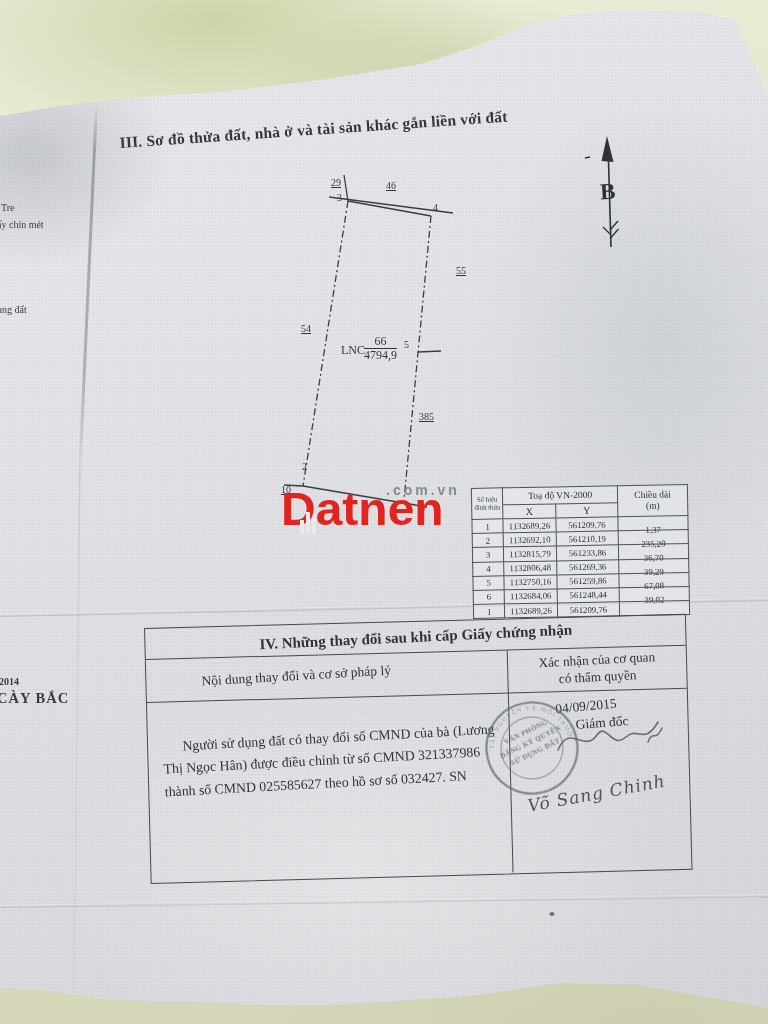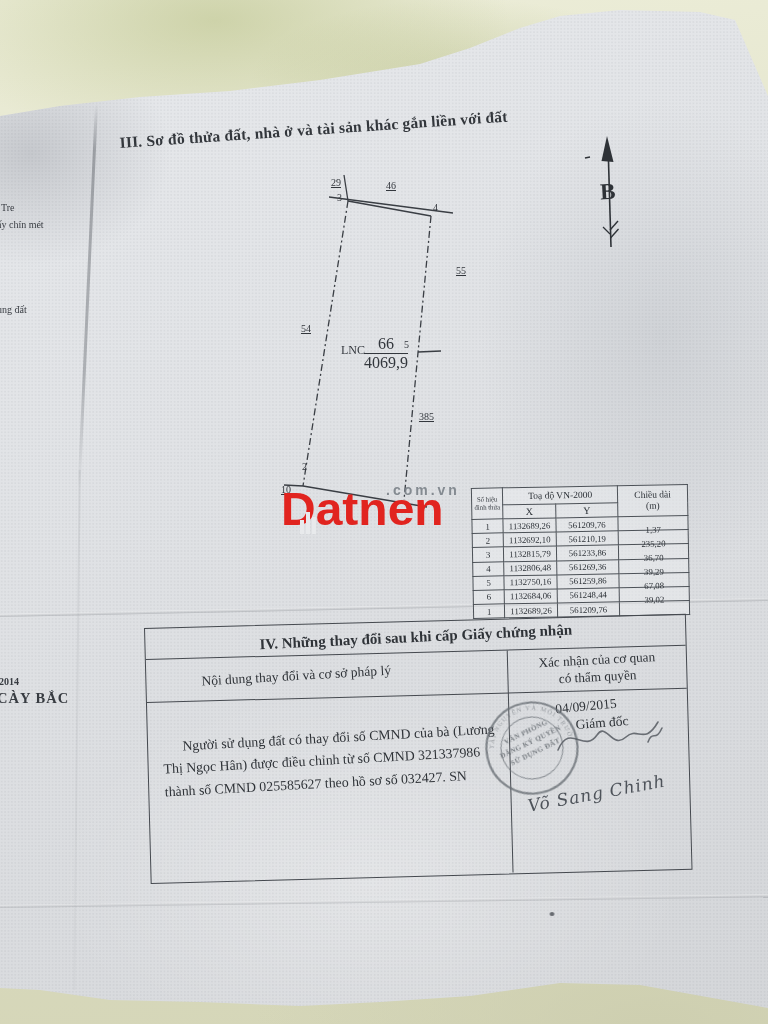--- a/index.html
+++ b/index.html
@@ -26,21 +26,21 @@
     background:linear-gradient(to bottom, rgba(100,104,110,.6), rgba(100,104,110,.2));}
   .crease-h1{position:absolute;left:0;top:614px;width:768px;height:3px;transform:rotate(-1.2deg);transform-origin:left center;
     background:linear-gradient(to bottom, rgba(255,255,255,.4), rgba(110,114,120,.32));}
   .crease-h2{position:absolute;left:0;top:905px;width:768px;height:3px;transform:rotate(-0.8deg);transform-origin:left center;
     background:linear-gradient(to bottom, rgba(255,255,255,.35), rgba(110,114,120,.26));}
   .lbl{position:absolute;font-size:10px;color:#33373d;line-height:1;}
   .und{text-decoration:underline;}
   .title3{position:absolute;left:119px;top:134px;width:470px;font-weight:bold;font-size:15.5px;color:#33373c;
     transform:rotate(-3.9deg);transform-origin:left top;letter-spacing:.2px;}
   .north-b{position:absolute;left:600px;top:179px;font-weight:bold;font-size:23px;color:#2e3237;transform:rotate(-3deg);}
-  .frac{position:absolute;left:364px;top:335px;text-align:center;font-size:16px;color:#33373d;line-height:1.1;}
+  .frac{position:absolute;left:364px;top:335px;text-align:center;font-size:12px;color:#33373d;line-height:1.1;}
   .frac .num{display:block;border-bottom:1px solid #33373d;padding:0 2px;}
   .lnc{position:absolute;left:341px;top:343px;font-size:12px;color:#33373d;}
   
   .ctable{position:absolute;left:472px;top:486px;width:217px;border-collapse:collapse;transform:rotate(-1deg);
     font-size:8.8px;color:#2b3036;background:rgba(238,240,242,.45);}
   .ctable td,.ctable th{border:0.9px solid #4d5258;text-align:center;padding:0;font-weight:normal;line-height:1.15;}
   .ctable .hv{font-size:6.8px;color:#3c4147;line-height:1.2;}
   .ctable .hc{font-size:9.5px;}
   .ctable .hxy{font-size:10px;height:13px;}
   .ctable .dr td{height:13.2px;}
@@ -121,21 +121,21 @@
     </svg>
 
     <span class="lbl und" style="left:331px;top:178px;">29</span>
     <span class="lbl" style="left:337px;top:193px;">3</span>
     <span class="lbl und" style="left:386px;top:181px;">46</span>
     <span class="lbl" style="left:433px;top:203px;">4</span>
     <span class="lbl und" style="left:428px;top:266px;margin-left:28px;">55</span>
     <span class="lbl und" style="left:301px;top:324px;">54</span>
     <span class="lbl" style="left:404px;top:340px;">5</span>
     <span class="lnc">LNC</span>
-    <span class="frac"><span class="num">66</span><span>4069,9</span></span>
+    <span class="frac"><span class="num">66</span><span>4794,9</span></span>
     <span class="lbl und" style="left:419px;top:412px;">385</span>
     <span class="lbl" style="left:302px;top:462px;">2</span>
     <span class="lbl und" style="left:281px;top:485px;">10</span>
 
     <table class="ctable">
       <tbody>
           <tr>
         <td class="c1 hv" rowspan="2">
           <span>Số hiệu</span><br>
           <span>đỉnh thửa</span>

